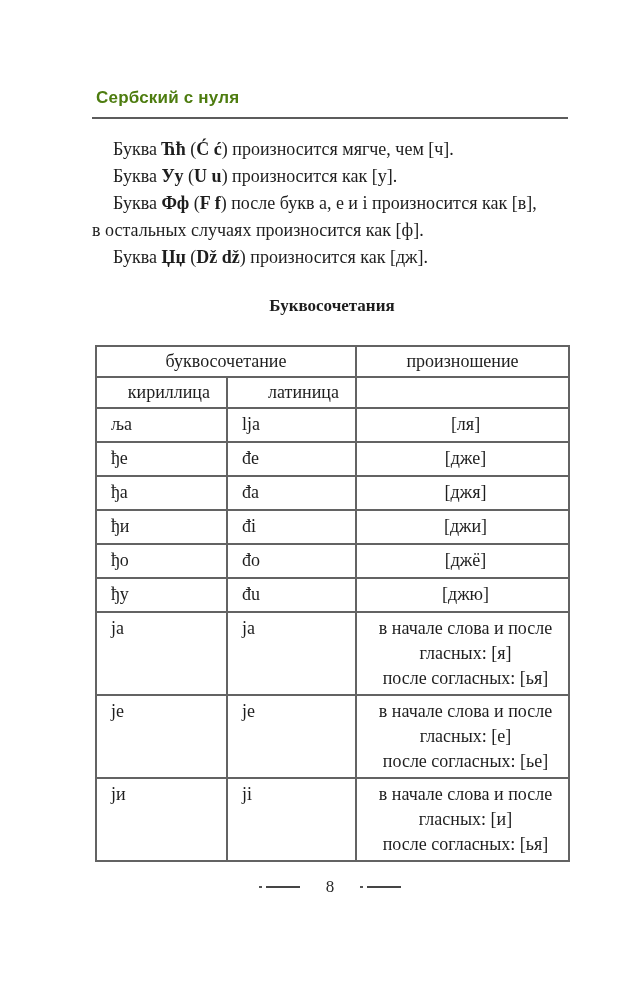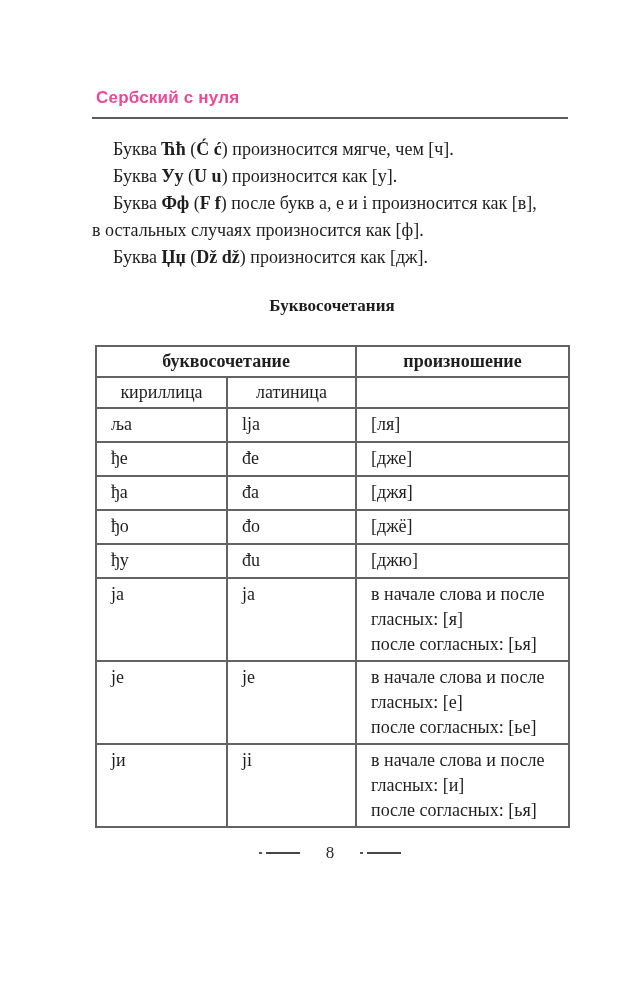--- a/index.html
+++ b/index.html
@@ -18,21 +18,21 @@
   .content {
     position: absolute;
     left: 92px;
     top: 88px;
     width: 480px;
   }
   .page-header {
     font-family: "Liberation Sans", sans-serif;
     font-weight: bold;
     font-size: 17px;
-    color: #ec4899;
+    color: #4d7c0f;
     letter-spacing: 0.2px;
     padding-left: 4px;
   }
   .header-rule {
     border: none;
     border-top: 2px solid #5c5c5c;
     margin: 9px 0 0 0;
     width: 476px;
   }
   .intro {
@@ -66,33 +66,33 @@
   table.combos col.c3 { width: 213px; }
   table.combos th, table.combos td {
     border: 2px solid #636363;
     font-weight: normal;
     vertical-align: top;
     line-height: 25px;
     padding: 3px 8px 3px 12px;
   }
   table.combos th.group,
   table.combos th.pron-h {
-    font-weight: bold;
+    font-weight: normal;
     text-align: center;
     height: 24px;
     padding: 2px 8px;
   }
   table.combos th.sub {
-    text-align: center;
+    text-align: right;
     height: 24px;
-    padding: 2px 0;
+    padding: 2px 16px;
     border-radius: 12px;
   }
   table.combos td { height: 26px; padding-left: 14px; }
-  table.combos td.pron-cell { white-space: pre-line; }
+  table.combos td.pron-cell { white-space: pre-line; text-align: center; }
   table.combos tr.tall td { height: 75px; }
   .page-footer {
     margin-top: 15px;
     display: flex;
     align-items: center;
     justify-content: center;
     gap: 26px;
     width: 476px;
   }
   .dash-group {
@@ -156,20 +156,25 @@
     </tr>
     <tr>
       <td>ђе</td>
       <td>đe</td>
       <td class="pron-cell">[дже]</td>
     </tr>
     <tr>
       <td>ђа</td>
       <td>đa</td>
       <td class="pron-cell">[джя]</td>
+    </tr>
+    <tr>
+      <td>ђи</td>
+      <td>đi</td>
+      <td class="pron-cell">[джи]</td>
     </tr>
     <tr>
       <td>ђо</td>
       <td>đo</td>
       <td class="pron-cell">[джё]</td>
     </tr>
     <tr>
       <td>ђу</td>
       <td>đu</td>
       <td class="pron-cell">[джю]</td>

